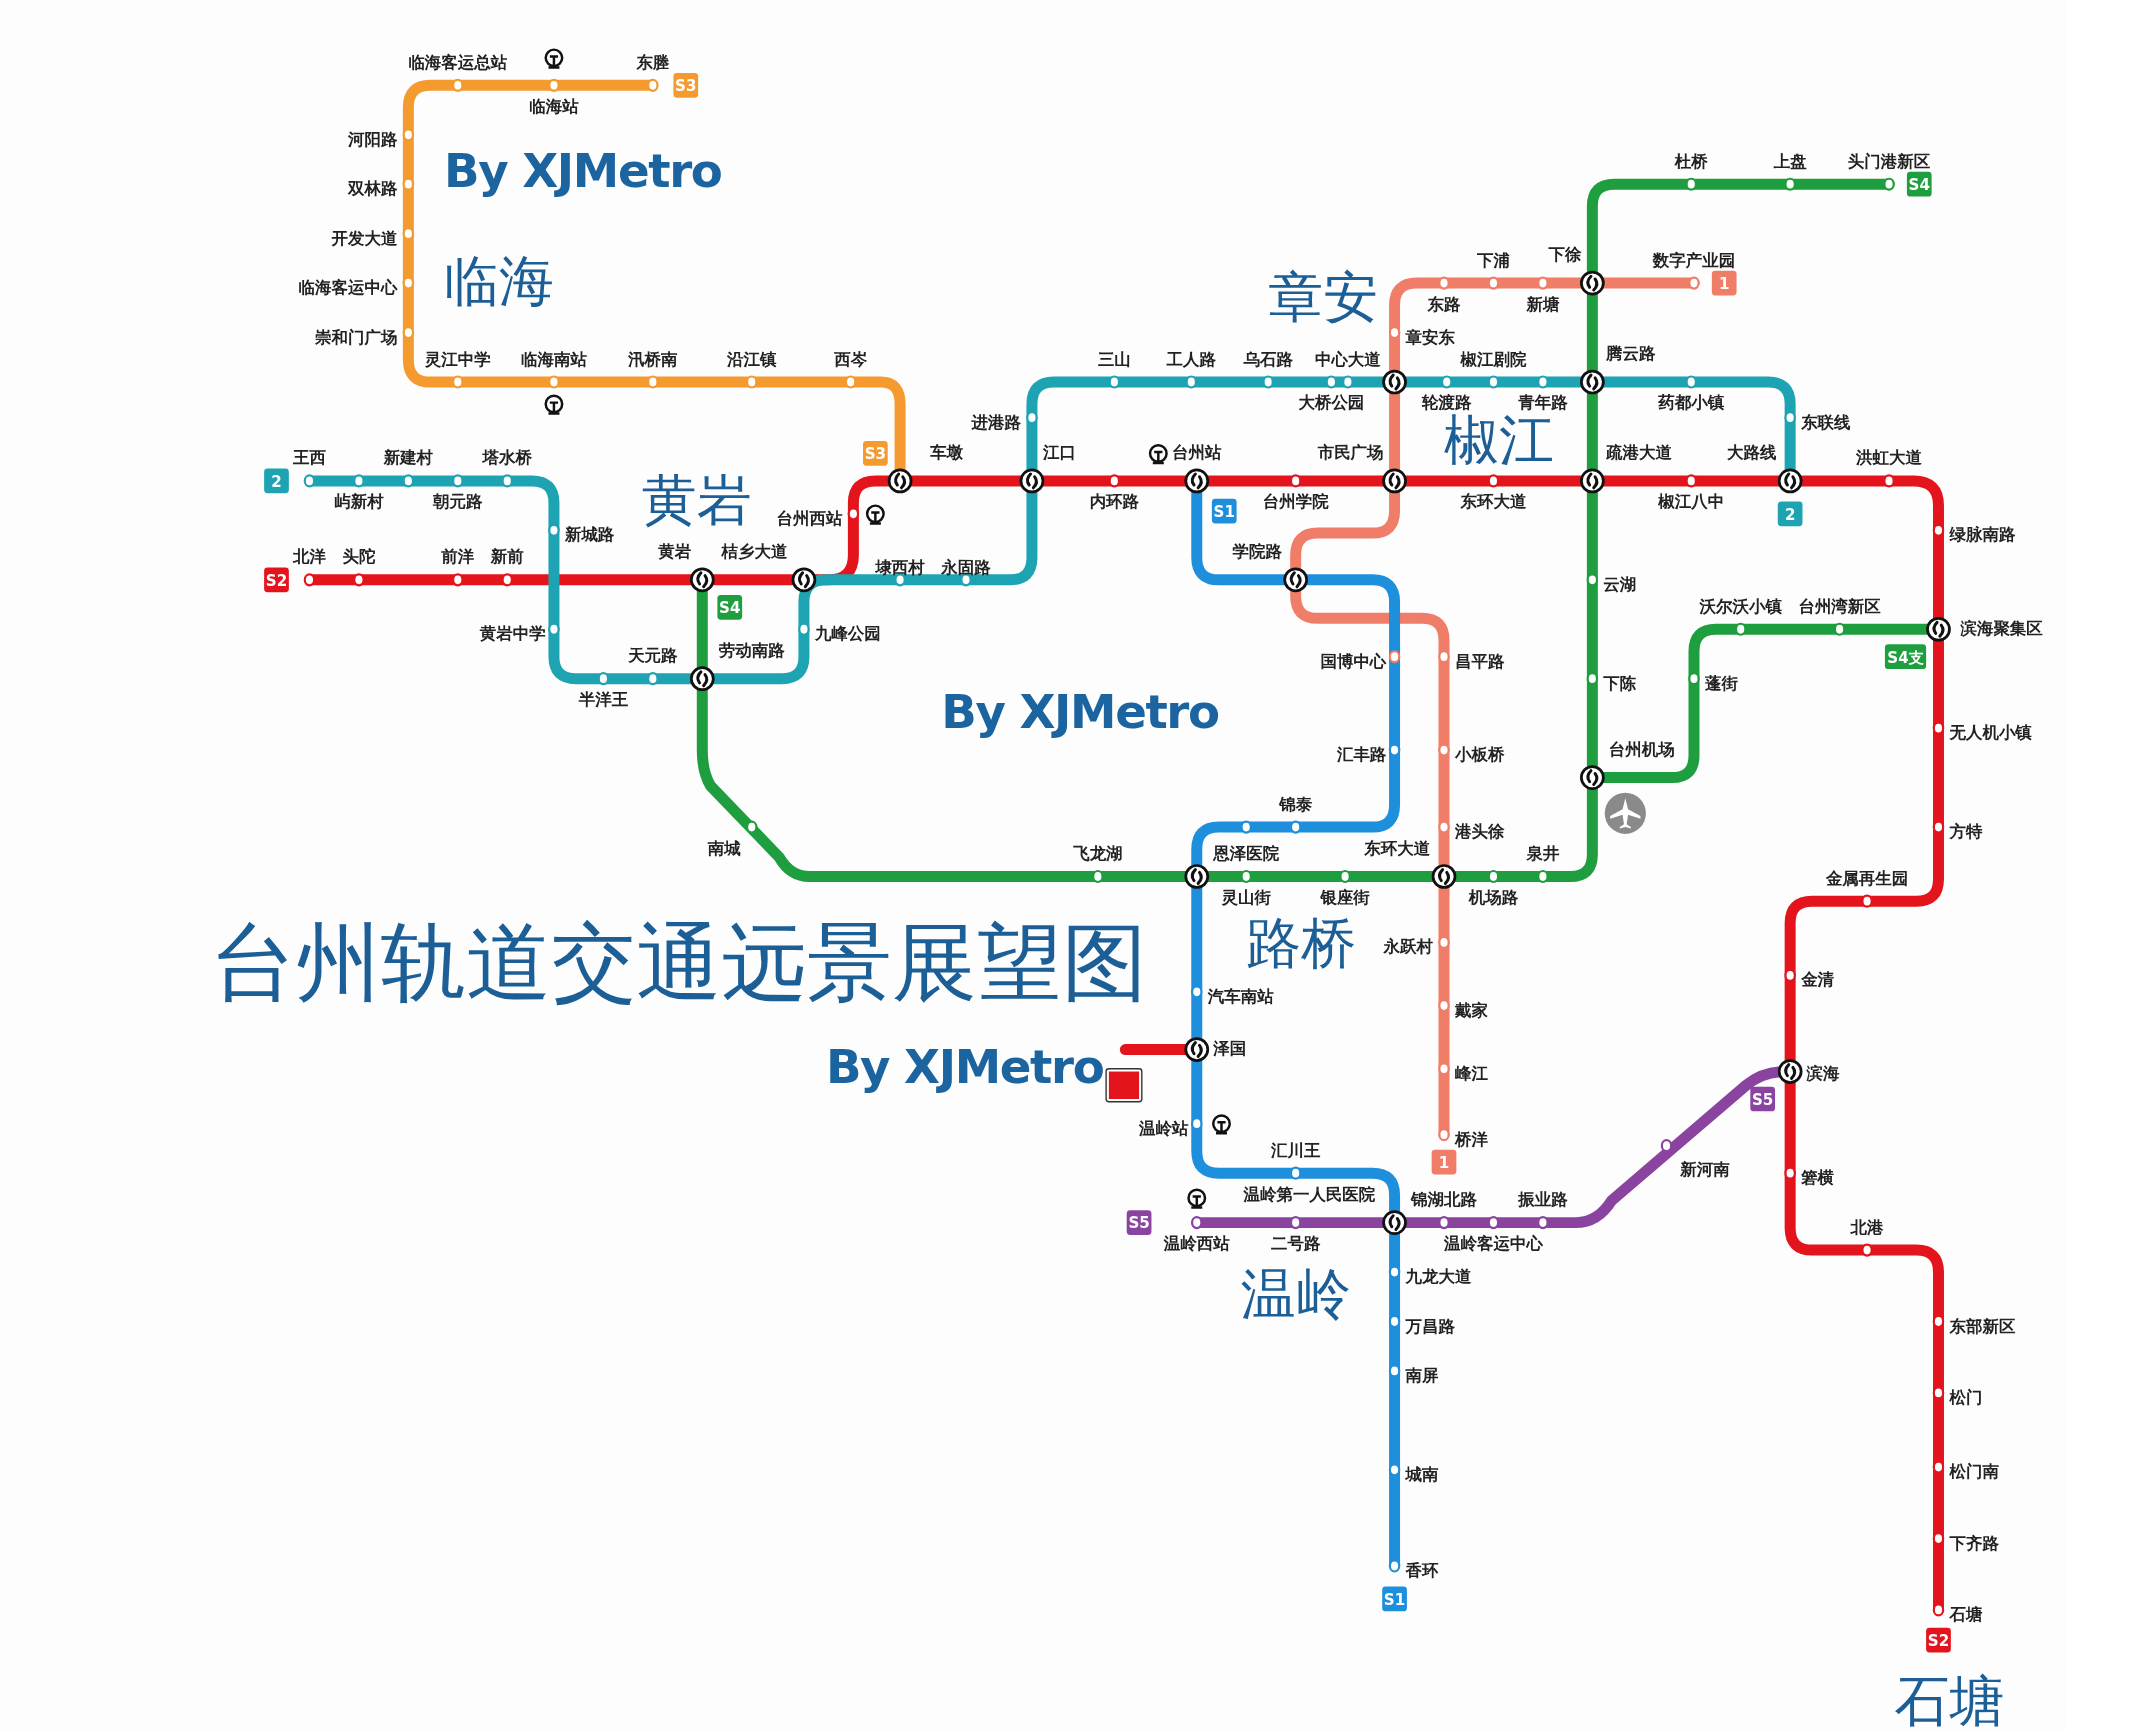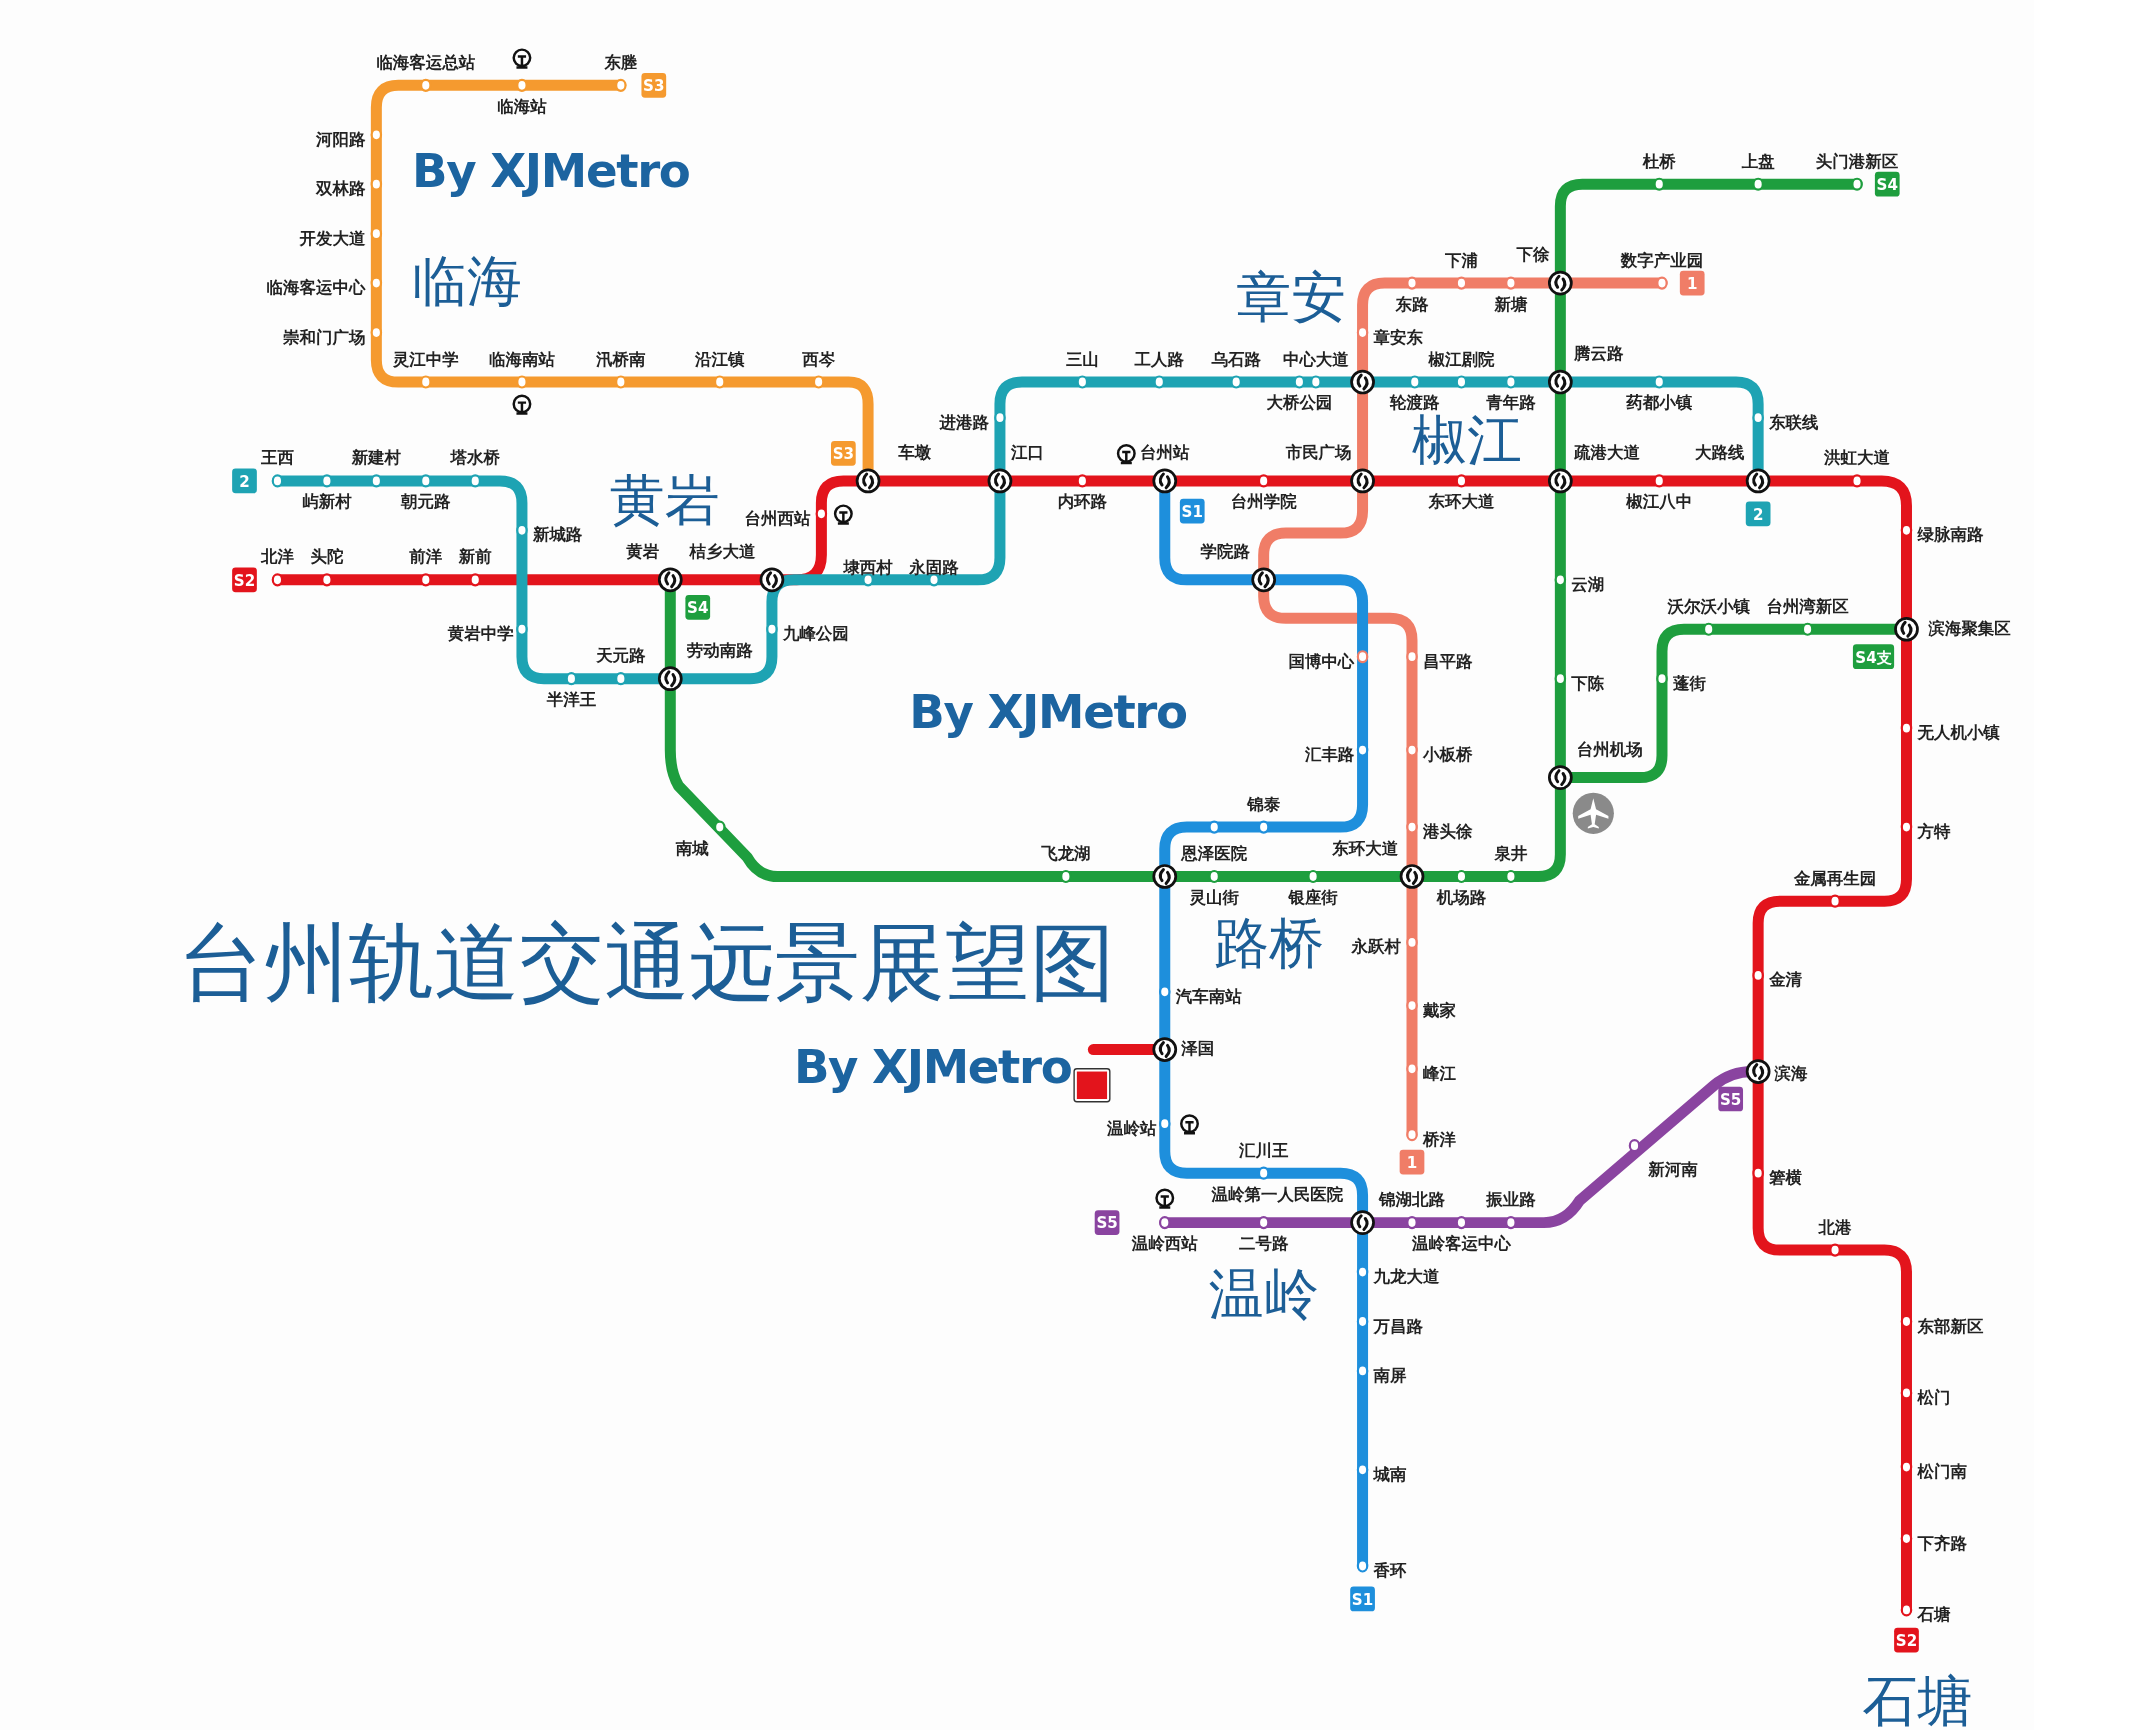--- a/index.html
+++ b/index.html
@@ -1,16 +1,16 @@
 <!DOCTYPE html>
 <html style="font-size:8px"><head>
 <meta charset="utf-8">
 <style>
   html, body { margin: 0; padding: 0; background: #ffffff; }
-  #map-wrap { width: 2034px; height: 1731px; position: relative; overflow: hidden; background: #fdfdfd; }
+  #map-wrap { width: 2034px; height: 1731px; position: relative; overflow: hidden; background: #fdfdfd; padding-left: 32px; }
   svg { display: block; }
   .line { fill: none; stroke-width: 8; stroke-linecap: round; stroke-linejoin: round; }
   .stn { fill: #ffffff; stroke-width: 1.6; }
   .lbl { font-family: "DejaVu Sans", sans-serif; font-size: 12px; fill: #222222; font-weight: bold; }
   .district { font-family: "DejaVu Serif", serif; font-size: 40px; fill: #1c5e96; }
   .title { font-family: "DejaVu Serif", serif; font-size: 62px; fill: #1c5e96; }
   .wm { font-family: "DejaVu Sans", sans-serif; font-size: 34px; fill: #1c64a0; font-weight: bold; letter-spacing: -1px; }
   .badge-text { font-family: "DejaVu Sans", sans-serif; font-size: 11px; fill: #ffffff; font-weight: bold; }
   .xfer { fill: #ffffff; stroke: #111111; stroke-width: 2; }
   .xfer-glyph { fill: none; stroke: #111111; stroke-width: 2.2; stroke-linecap: round; }

